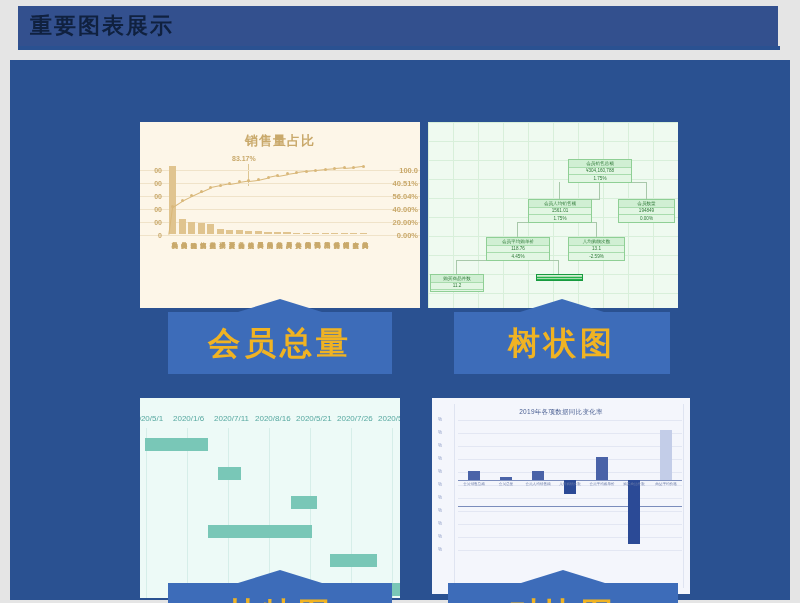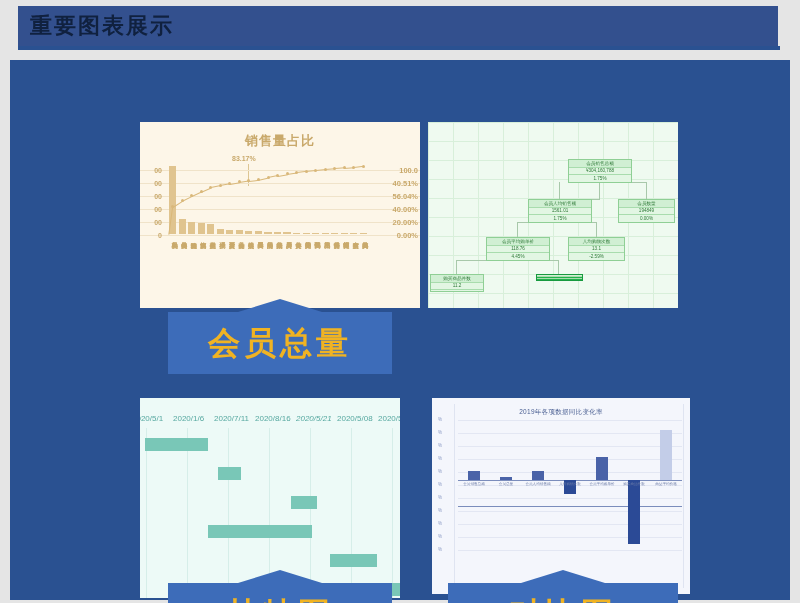--- a/index.html
+++ b/index.html
@@ -324,34 +324,38 @@
             <div class="dl"></div>
           </div>
           <div class="tg-node sel" style="left: 108px; top: 152px; width: 45px;">
             <div class="nm"></div>
             <div class="val"></div>
             <div class="dl"></div>
           </div>
         </div>
     </div>
 
+    <div class="ribbon" id="ribbon-tree">
+      <div class="notch"></div>
+      <span class="ribbon-text">树状图</span>
+    </div>
 
     <div class="card" id="card-gantt">
       <div class="card-inner" id="gantt-canvas">
           <div class="gt-xlabel" style="left: -8px;">2020/5/1</div>
           <div class="gt-vline" style="left: 6px;"></div>
           <div class="gt-xlabel" style="left: 33px;">2020/1/6</div>
           <div class="gt-vline" style="left: 47px;"></div>
           <div class="gt-xlabel" style="left: 74px;">2020/7/11</div>
           <div class="gt-vline" style="left: 88px;"></div>
           <div class="gt-xlabel" style="left: 115px;">2020/8/16</div>
           <div class="gt-vline" style="left: 129px;"></div>
-          <div class="gt-xlabel" style="left: 156px; font-style: italic;">2020/5/21</div>
+          <div class="gt-xlabel" style="left: 156px;">2020/5/21</div>
           <div class="gt-vline" style="left: 170px;"></div>
-          <div class="gt-xlabel" style="left: 197px;">2020/5/08</div>
+          <div class="gt-xlabel" style="left: 197px;">2020/7/26</div>
           <div class="gt-vline" style="left: 211px;"></div>
           <div class="gt-xlabel" style="left: 238px;">2020/5/31</div>
           <div class="gt-vline" style="left: 252px;"></div>
           <div class="gt-bar" style="left: 5.2px; width: 62.4px; top: 40px;"></div>
           <div class="gt-bar" style="left: 78px; width: 23.4px; top: 69px;"></div>
           <div class="gt-bar" style="left: 150.8px; width: 26px; top: 98px;"></div>
           <div class="gt-bar" style="left: 67.6px; width: 104px; top: 127px;"></div>
           <div class="gt-bar" style="left: 189.8px; width: 46.8px; top: 156px;"></div>
           <div class="gt-bar" style="left: 218.4px; width: 41.6px; top: 185px;"></div>
         </div>

